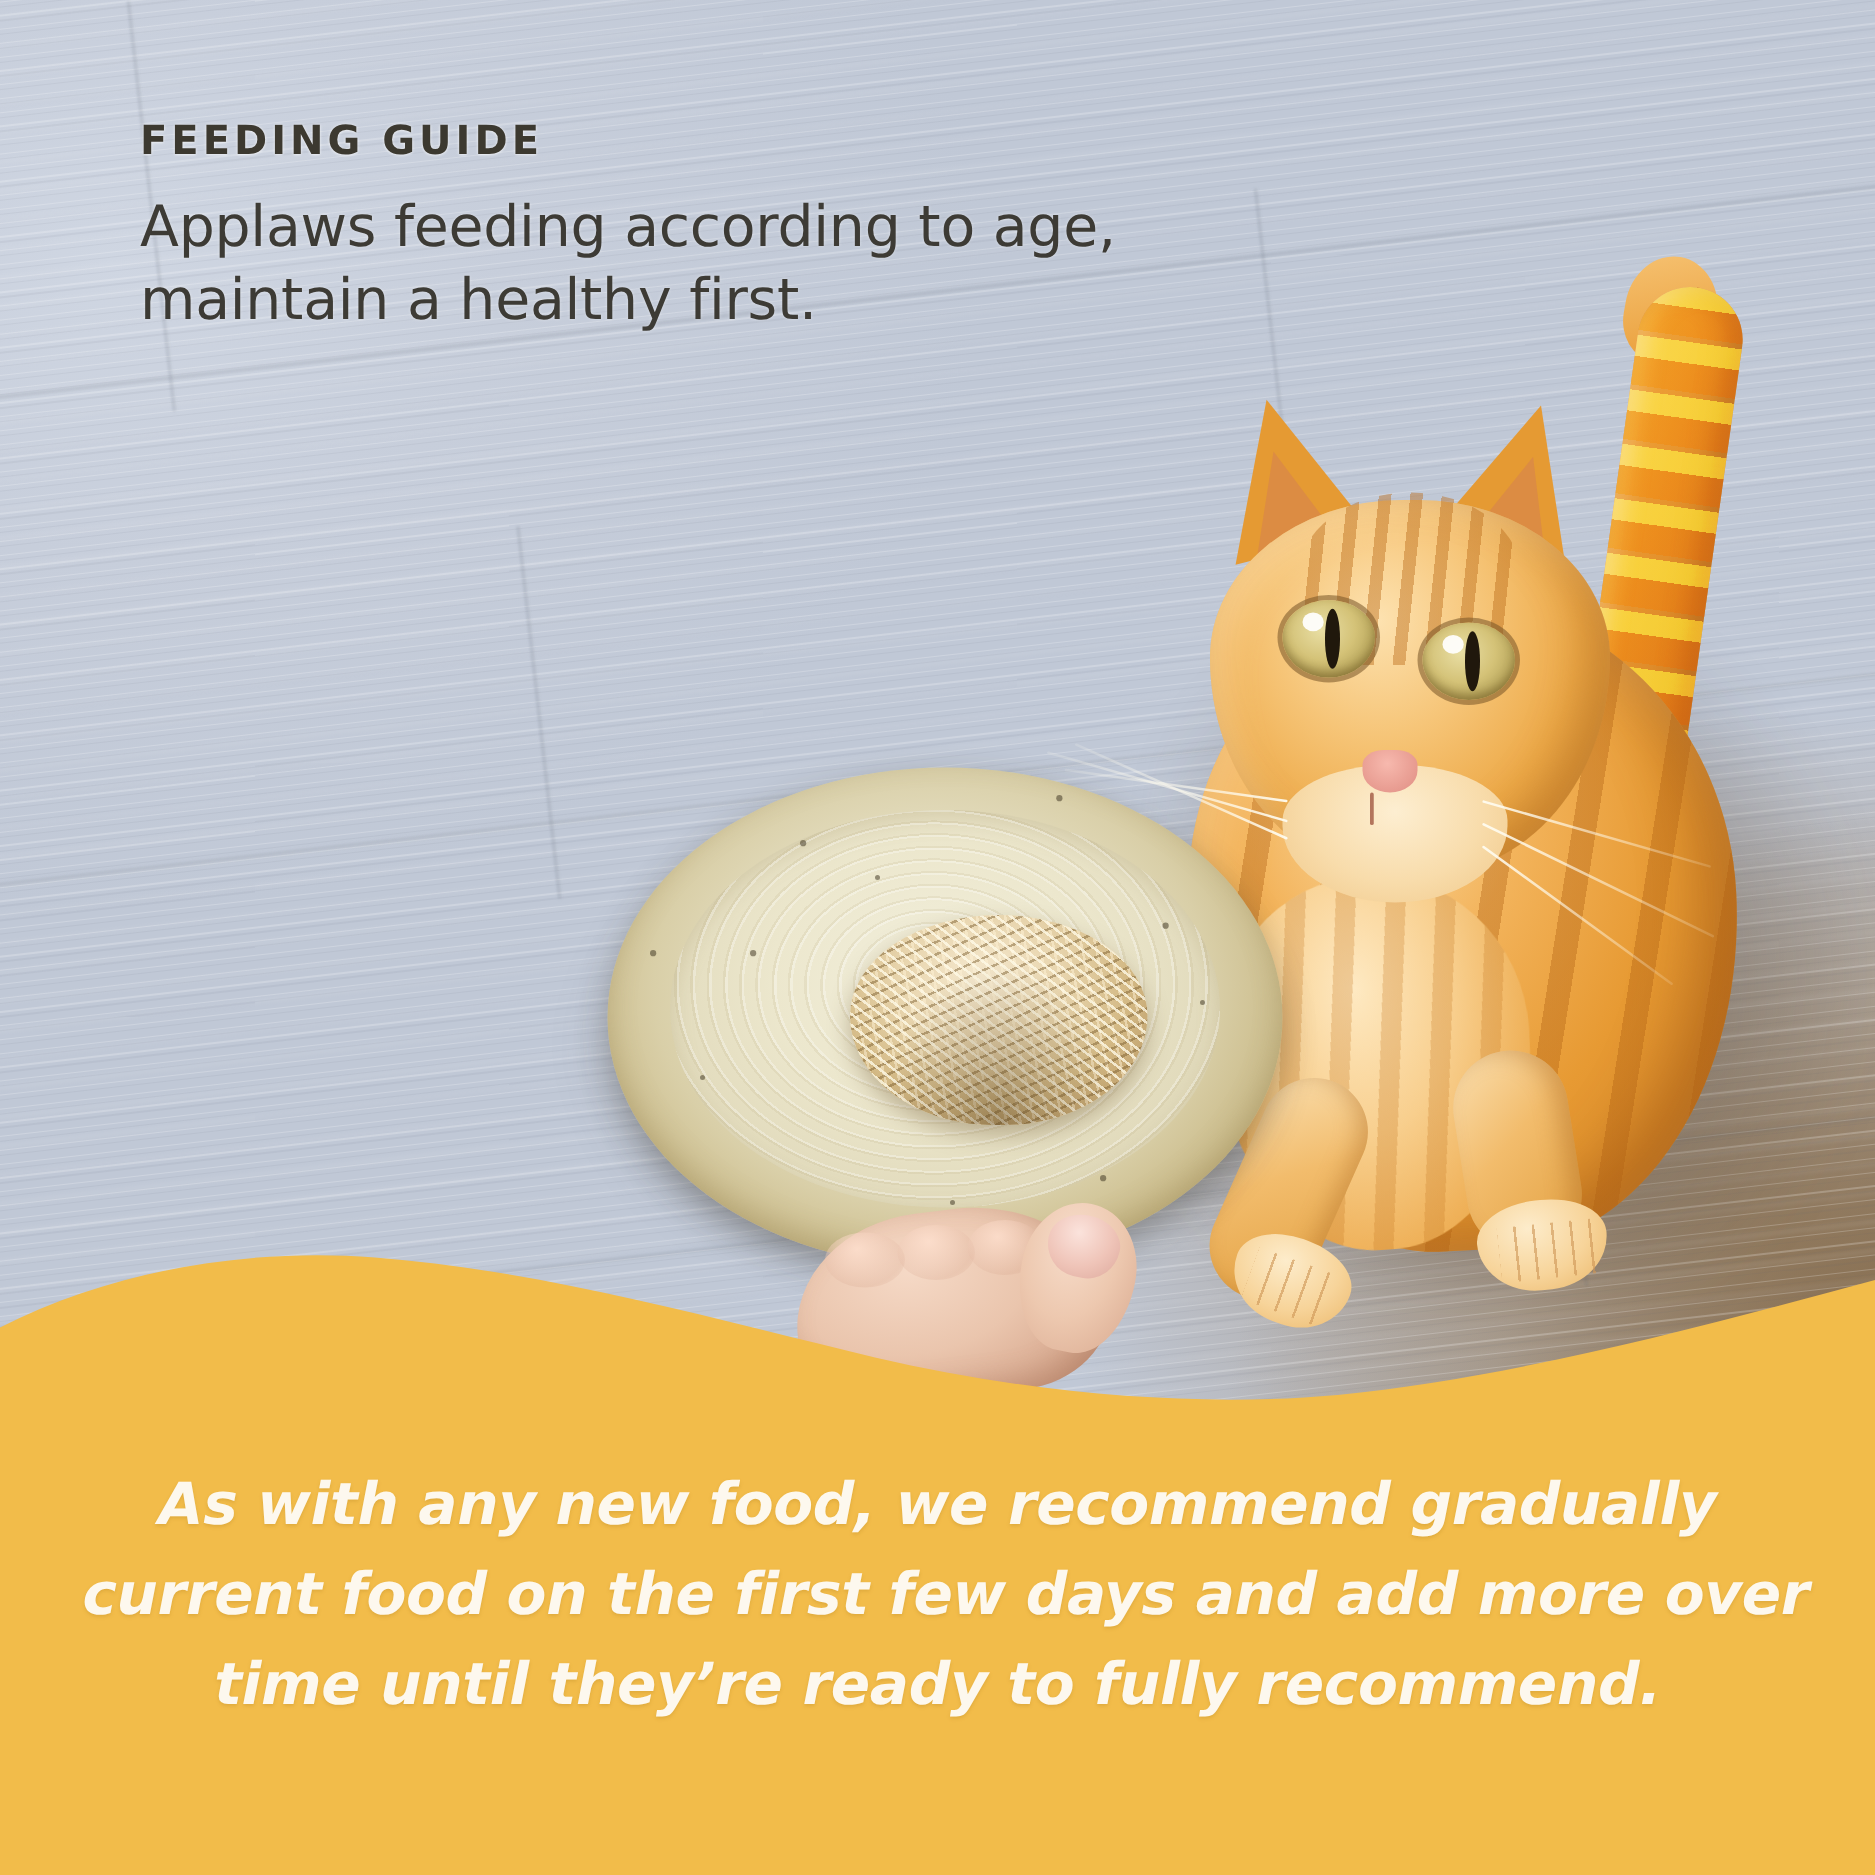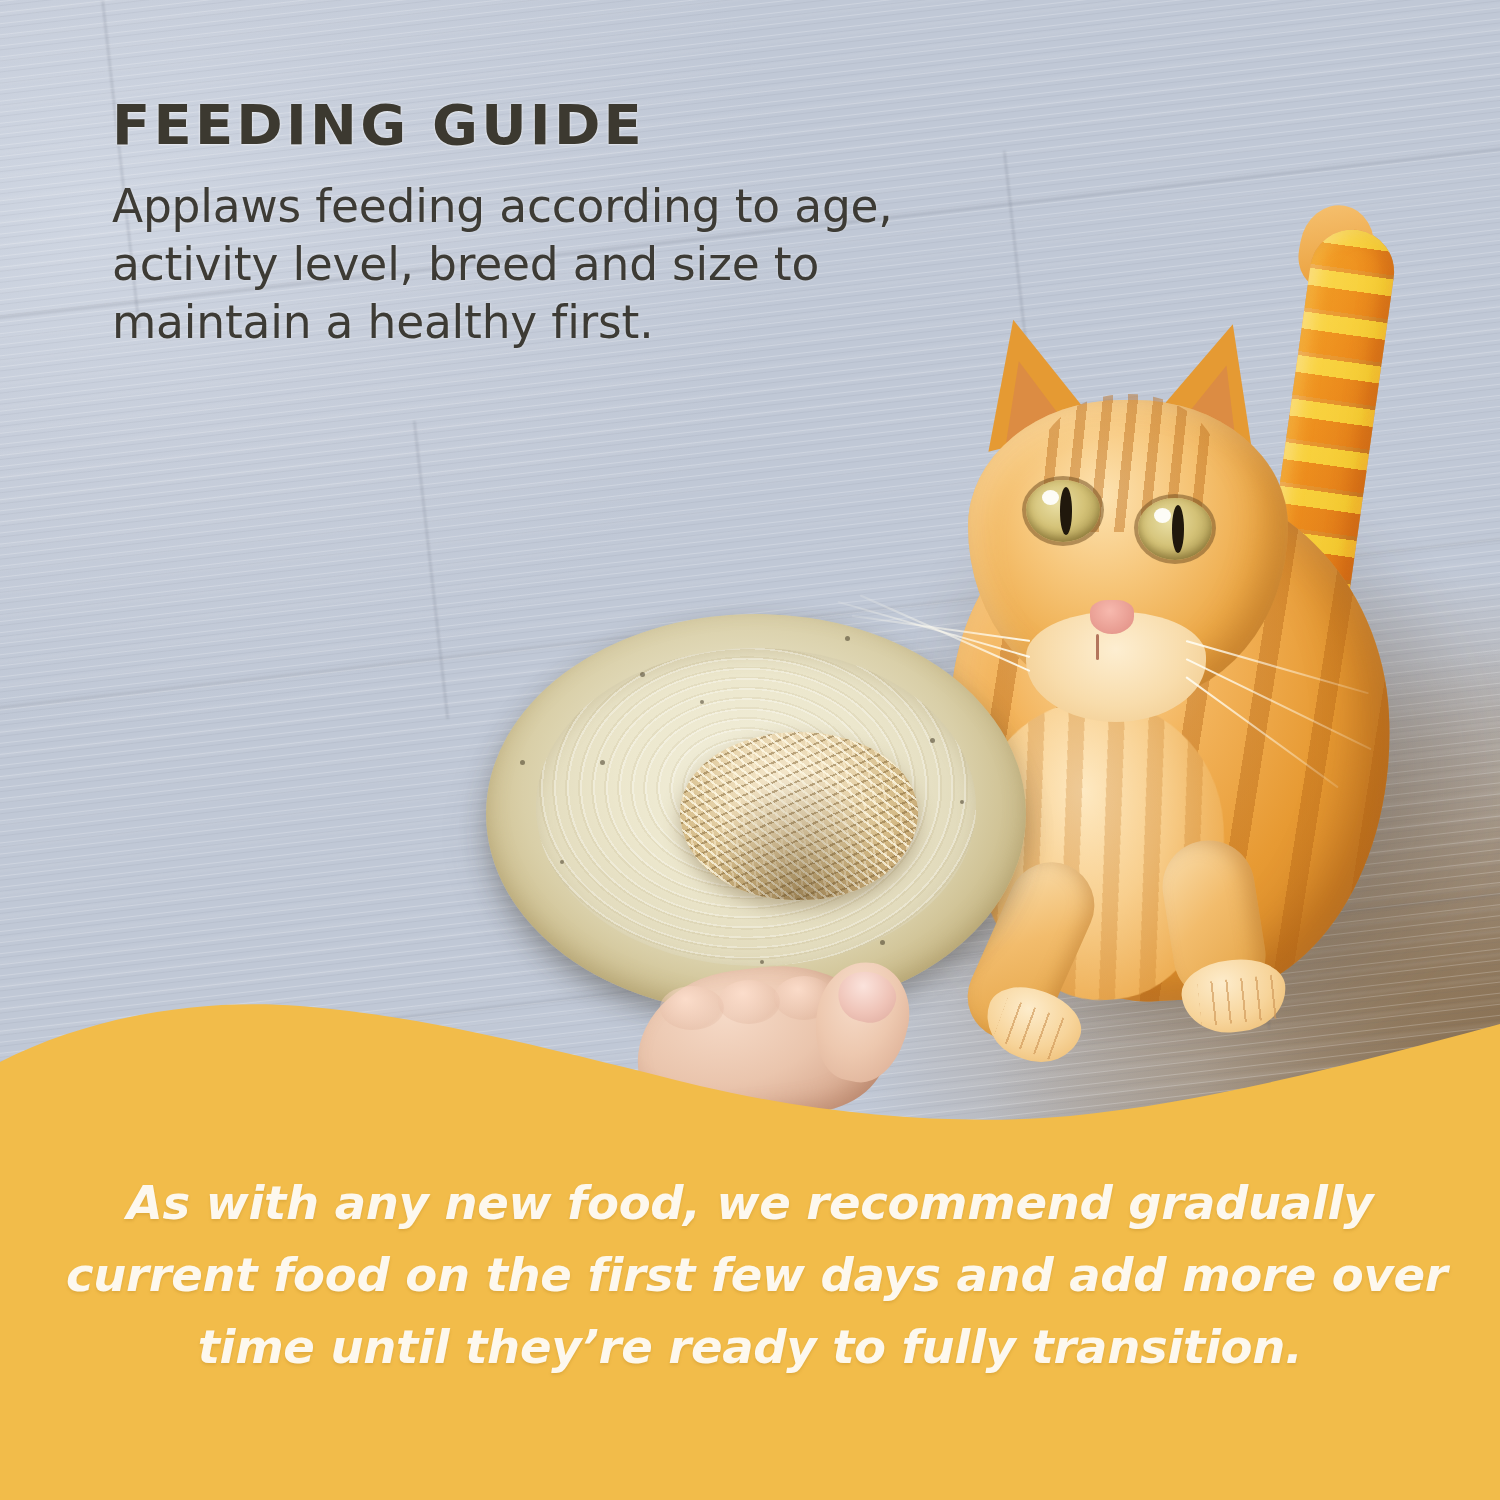--- a/index.html
+++ b/index.html
@@ -49,21 +49,21 @@
   
   .seam{ position:absolute; background:rgba(95,100,115,.22); filter:blur(1.2px); }
   .seam.h{ height:2px; left:-8%; width:118%; transform-origin:left center; }
   .seam.v{ width:2px; }
 
   
   .copy{ position:absolute; left:112px; top:96px; width:1230px; z-index:7; }
   .headline{
     font-family:"DejaVu Sans", sans-serif;
     font-weight:700;
-    font-size:56px;
+    font-size:32px;
     letter-spacing:3.2px;
     color:#3c3930;
     line-height:1.05;
     text-shadow:0 0 3px rgba(255,255,255,.55), 0 1px 2px rgba(255,255,255,.45);
     white-space:nowrap;
   }
   .bodycopy{
     margin-top:23px;
     font-family:"DejaVu Sans", sans-serif;
     font-weight:400;
@@ -419,25 +419,24 @@
 
   <div class="banner">
     <svg viewBox="0 0 1500 1500" preserveAspectRatio="none" aria-hidden="true">
       <path id="wave-path" d="M0,1062 C 90,1016 200,998 300,1006 C 430,1016 560,1052 700,1086 C 830,1116 960,1126 1070,1116 C 1210,1102 1360,1062 1500,1024 L1500,1500 L0,1500 Z" fill="#f2bc4a"></path>
     </svg>
   </div>
 
   <div class="banner-text" style="color: rgb(253, 248, 238);">
     <span class="ln">As with any new food, we recommend gradually</span>
     <span class="ln">current food on the first few days and add more over</span>
-    <span class="ln">time until they’re ready to fully transition.</span>
+    <span class="ln">time until they’re ready to fully recommend.</span>
   </div>
 
   <div class="copy">
     <div class="headline" style="color: rgb(60, 57, 48);">FEEDING GUIDE</div>
     <div class="bodycopy" style="color: rgb(61, 59, 53);">
       <span class="ln">Applaws feeding according to age,</span>
-      <span class="ln">activity level, breed and size to</span>
       <span class="ln">maintain a healthy first.</span>
     </div>
   </div>
 
 </div>
 
 </body></html>

